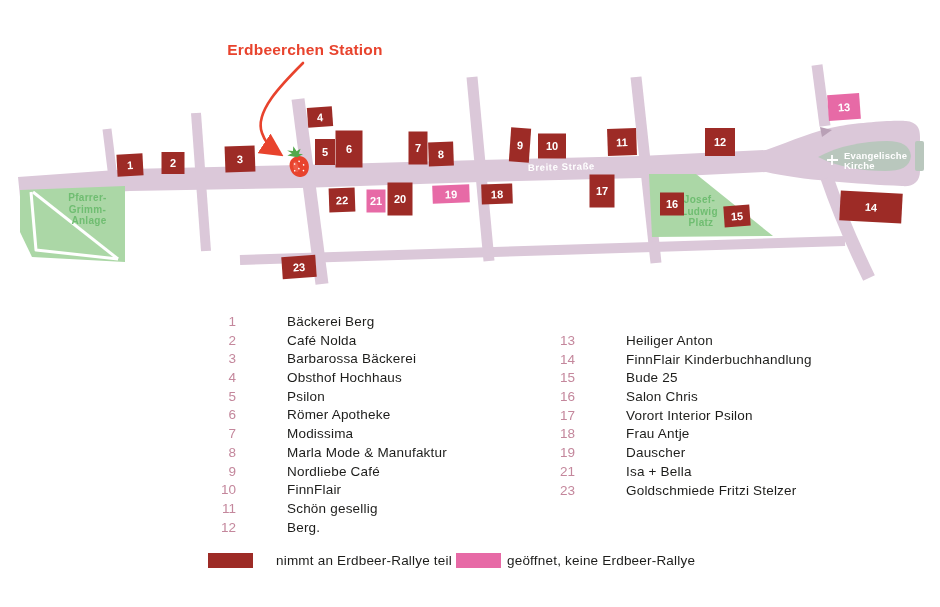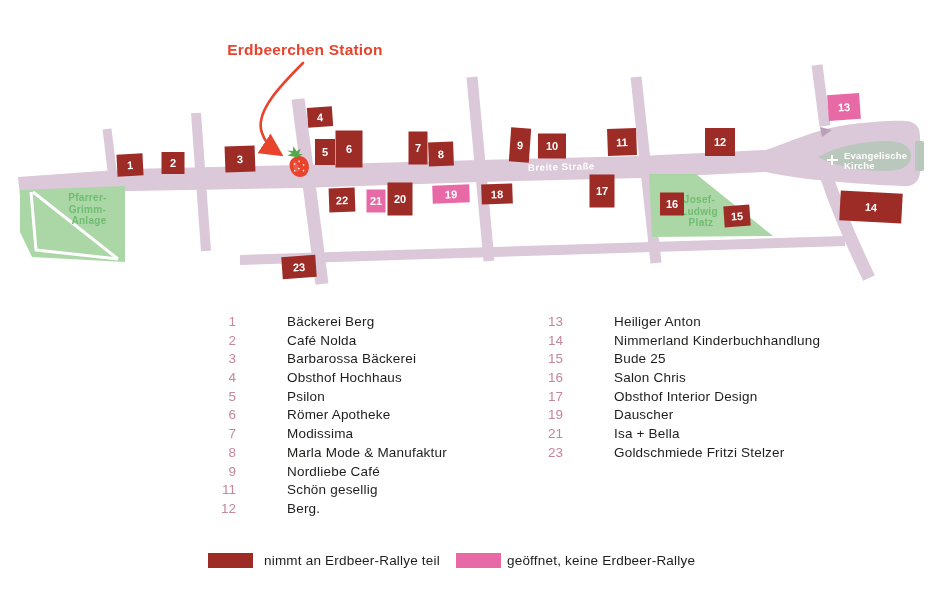--- a/index.html
+++ b/index.html
@@ -21,32 +21,32 @@
   .park-path{stroke:#ffffff;stroke-width:3;fill:none;stroke-linejoin:round;}
   .park-label{fill:var(--park-text);font-size:10px;font-weight:700;letter-spacing:.3px;}
   .church{fill:var(--church-fill);}
   .church-label{fill:#ffffff;font-size:9.5px;font-weight:700;letter-spacing:.2px;}
   .mk-rallye{fill:var(--rallye);}
   .mk-open{fill:var(--open);}
   .mk-num{fill:#ffffff;font-size:11px;font-weight:700;}
   .arrow-path{stroke:var(--accent);stroke-width:2.6;fill:none;stroke-linecap:round;}
   .dir-col{position:absolute;top:313px;}
   #dir-left{left:208px;width:330px;}
-  #dir-right{left:535px;width:380px;}
+  #dir-right{left:547px;width:380px;margin-top:19px;}
   .dir-row{height:18.7px;line-height:18.7px;font-size:13.5px;white-space:nowrap;}
   .dir-num{display:inline-block;width:28px;text-align:right;color:var(--legend-number);}
   .dir-name{margin-left:51px;color:var(--ink);letter-spacing:.2px;}
   .swatch-row{position:absolute;top:552px;height:17px;display:flex;align-items:center;}
   #swatch-row-rallye{left:208px;}
   #swatch-row-open{left:456px;}
   .swatch{width:45px;height:15.5px;display:inline-block;}
   .swatch.rallye{background:var(--rallye);}
   .swatch.open{background:var(--open);}
   .swatch-label{font-size:13.5px;letter-spacing:.2px;color:var(--ink);}
-  #swatch-row-rallye .swatch-label{margin-left:11px;}
+  #swatch-row-rallye .swatch-label{margin-left:23px;}
   #swatch-row-open .swatch-label{margin-left:6px;text-align:right;}
 </style>
 </head>
 <body>
 
 <svg id="map-svg" width="940" height="300" viewBox="0 0 940 300">
   <defs>
     <marker id="arrowhead" markerWidth="9" markerHeight="9" refX="6" refY="4.5" orient="auto">
       <path d="M0,0 L9,4.5 L0,9 Z" fill="#e8432d"></path>
     </marker>
@@ -212,29 +212,31 @@
 <div id="dir-left" class="dir-col">
     <div class="dir-row"><span class="dir-num">1</span><span class="dir-name">Bäckerei Berg</span></div>
     <div class="dir-row"><span class="dir-num">2</span><span class="dir-name">Café Nolda</span></div>
     <div class="dir-row"><span class="dir-num">3</span><span class="dir-name">Barbarossa Bäckerei</span></div>
     <div class="dir-row"><span class="dir-num">4</span><span class="dir-name">Obsthof Hochhaus</span></div>
     <div class="dir-row"><span class="dir-num">5</span><span class="dir-name">Psilon</span></div>
     <div class="dir-row"><span class="dir-num">6</span><span class="dir-name">Römer Apotheke</span></div>
     <div class="dir-row"><span class="dir-num">7</span><span class="dir-name">Modissima</span></div>
     <div class="dir-row"><span class="dir-num">8</span><span class="dir-name">Marla Mode &amp; Manufaktur</span></div>
     <div class="dir-row"><span class="dir-num">9</span><span class="dir-name">Nordliebe Café</span></div>
+    <div class="dir-row"><span class="dir-num">10</span><span class="dir-name">FinnFlair</span></div>
     <div class="dir-row"><span class="dir-num">11</span><span class="dir-name">Schön gesellig</span></div>
     <div class="dir-row"><span class="dir-num">12</span><span class="dir-name">Berg.</span></div>
   </div>
 <div id="dir-right" class="dir-col">
     <div class="dir-row"><span class="dir-num">13</span><span class="dir-name">Heiliger Anton</span></div>
-    <div class="dir-row"><span class="dir-num">14</span><span class="dir-name">Nimmerland Kinderbuchhandlung</span></div>
+    <div class="dir-row"><span class="dir-num">14</span><span class="dir-name">FinnFlair Kinderbuchhandlung</span></div>
     <div class="dir-row"><span class="dir-num">15</span><span class="dir-name">Bude 25</span></div>
     <div class="dir-row"><span class="dir-num">16</span><span class="dir-name">Salon Chris</span></div>
-    <div class="dir-row"><span class="dir-num">17</span><span class="dir-name">Obsthof Interior Design</span></div>
+    <div class="dir-row"><span class="dir-num">17</span><span class="dir-name">Vorort Interior Psilon</span></div>
+    <div class="dir-row"><span class="dir-num">18</span><span class="dir-name">Frau Antje</span></div>
     <div class="dir-row"><span class="dir-num">19</span><span class="dir-name">Dauscher</span></div>
     <div class="dir-row"><span class="dir-num">21</span><span class="dir-name">Isa + Bella</span></div>
     <div class="dir-row"><span class="dir-num">23</span><span class="dir-name">Goldschmiede Fritzi Stelzer</span></div>
   </div>
 
 <div id="swatch-row-rallye" class="swatch-row">
   <span class="swatch rallye"></span>
   <span class="swatch-label">nimmt an Erdbeer-Rallye teil</span>
 </div>
 <div id="swatch-row-open" class="swatch-row">

